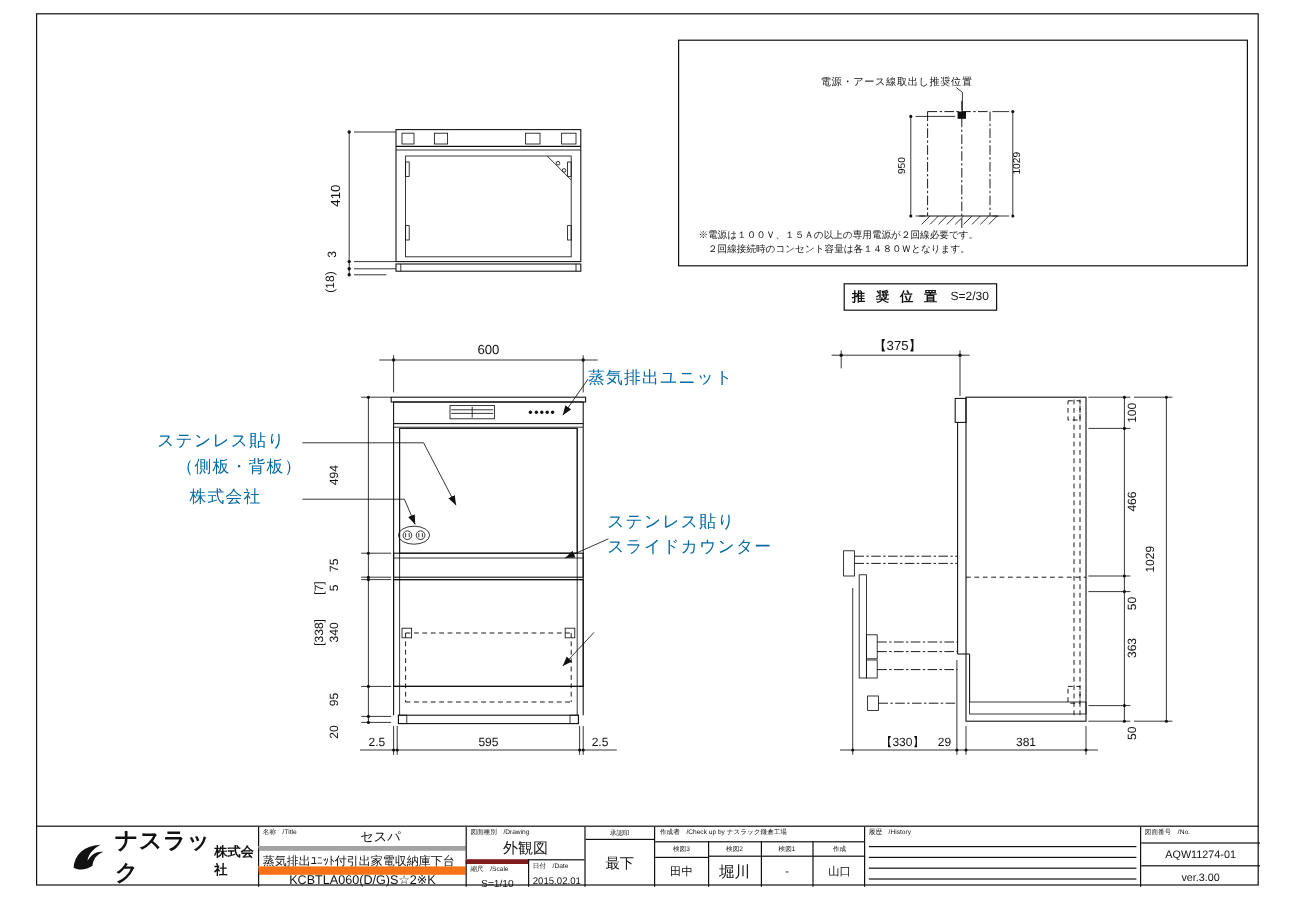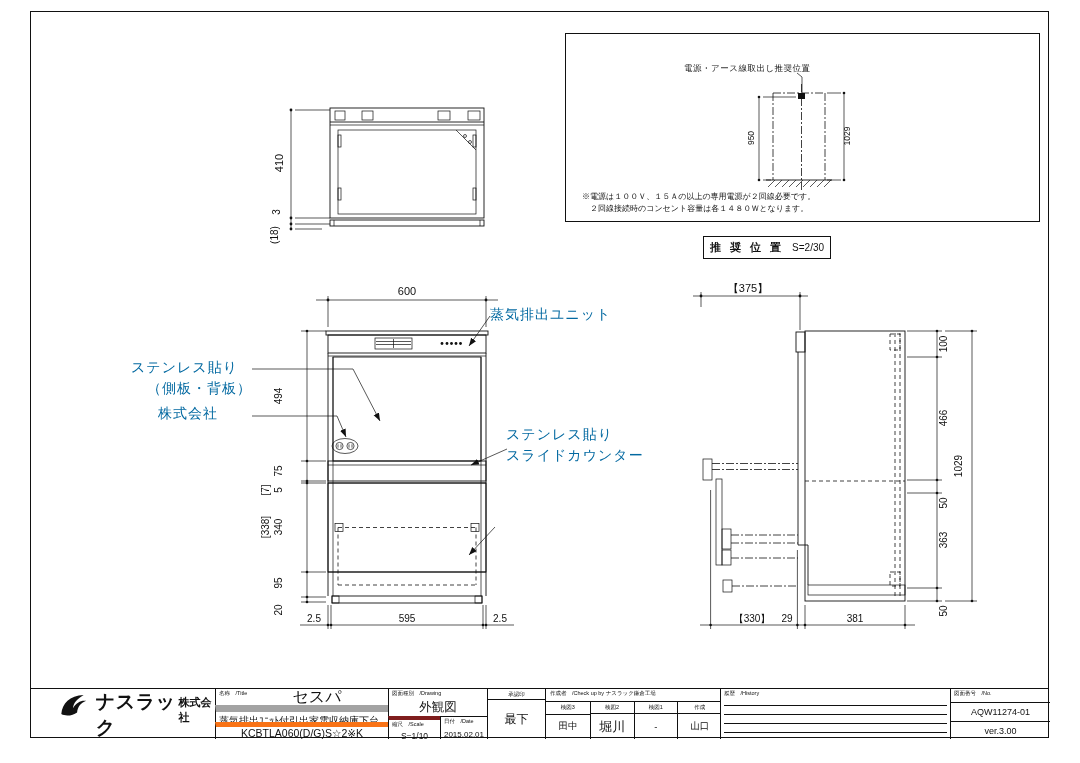--- a/index.html
+++ b/index.html
@@ -26,21 +26,21 @@
   .reco-caption .sc{font-weight:normal;margin-left:8px;font-size:10px;}
   .reco-caption .cap{letter-spacing:3px;}
   .note-line{position:absolute;left:44px;top:648px;font-size:13.5px;letter-spacing:0.5px;white-space:nowrap;}
   
   .tblock{position:absolute;left:30px;top:688px;width:1019px;height:50px;border-top:1px solid #111;box-sizing:border-box;font-size:10px;}
   .cell{position:absolute;box-sizing:border-box;border-left:1px solid #111;}
   .cell.first{border-left:none;}
   .tiny{font-size:5.5px;letter-spacing:0;color:#111;white-space:nowrap;}
   .hdr{position:absolute;left:3px;top:1px;}
   .ctr{display:flex;align-items:center;justify-content:center;}
-  .logo-cell{display:flex;padding-left:28px;}
+  .logo-cell{display:flex;align-items:center;padding-left:28px;}
   .company-main{font-size:19px;font-weight:bold;letter-spacing:0.5px;margin-left:8px;}
   .company-suffix{font-size:11px;font-weight:bold;margin-top:6px;}
   .hline{position:absolute;left:3px;right:3px;border-top:1px solid #111;}
 </style>
 </head>
 <body>
 
 <div class="sheet">
   <div class="frame"></div>
 
@@ -308,26 +308,26 @@
     <div class="cell first logo-cell" style="left:0;top:0;width:185px;height:50px;">
       <svg width="36" height="32" viewBox="0 0 36 32">
         <path d="M4,27 C5,14 14,5 31,4 C23,9 19,13 18,20 C22,13 28,10 34,11 C27,14 24,18 23,25 C18,29 9,30 4,27 Z" fill="#111"></path>
       </svg>
       <span class="company-main">ナスラック</span>
       <span class="company-suffix">株式会社</span>
     </div>
 
     <div class="cell" style="left:185px;top:0;width:173px;height:16px;">
       <span class="tiny hdr">名称　/Title</span>
-      <div class="ctr" style="height:100%;font-size:16px;padding-left:30px;">セスパ</div>
-    </div>
-    <div class="cell" style="left:185px;top:16px;width:173px;height:17px;border-top:7px solid #a3a3a3;">
+      <div class="ctr" style="height:100%;font-size:11px;padding-left:30px;">セスパ</div>
+    </div>
+    <div class="cell" style="left:185px;top:16px;width:173px;height:17px;border-top:4px solid #a3a3a3;">
       <div style="font-size:10px;padding:2px 0 0 3px;white-space:nowrap;">蒸気排出ﾕﾆｯﾄ付引出家電収納庫下台</div>
     </div>
-    <div class="cell" style="left:185px;top:33px;width:173px;height:17px;border-top:5px solid #f97316;">
+    <div class="cell" style="left:185px;top:33px;width:173px;height:17px;border-top:7px solid #f97316;">
       <div class="ctr" style="height:100%;font-size:10.5px;">KCBTLA060(D/G)S☆2※K</div>
     </div>
 
     <div class="cell" style="left:358px;top:0;width:99px;height:27px;">
       <span class="tiny hdr">図面種別　/Drawing</span>
       <div class="ctr" style="height:100%;font-size:12.5px;padding-top:5px;">外観図</div>
     </div>
     <div class="cell" style="left:358px;top:27px;width:52px;height:23px;border-top:4px solid #7f1d1d;">
       <span class="tiny hdr">縮尺　/Scale</span>
       <div class="ctr" style="height:100%;font-size:8.5px;padding-top:6px;">S=1/10</div>

